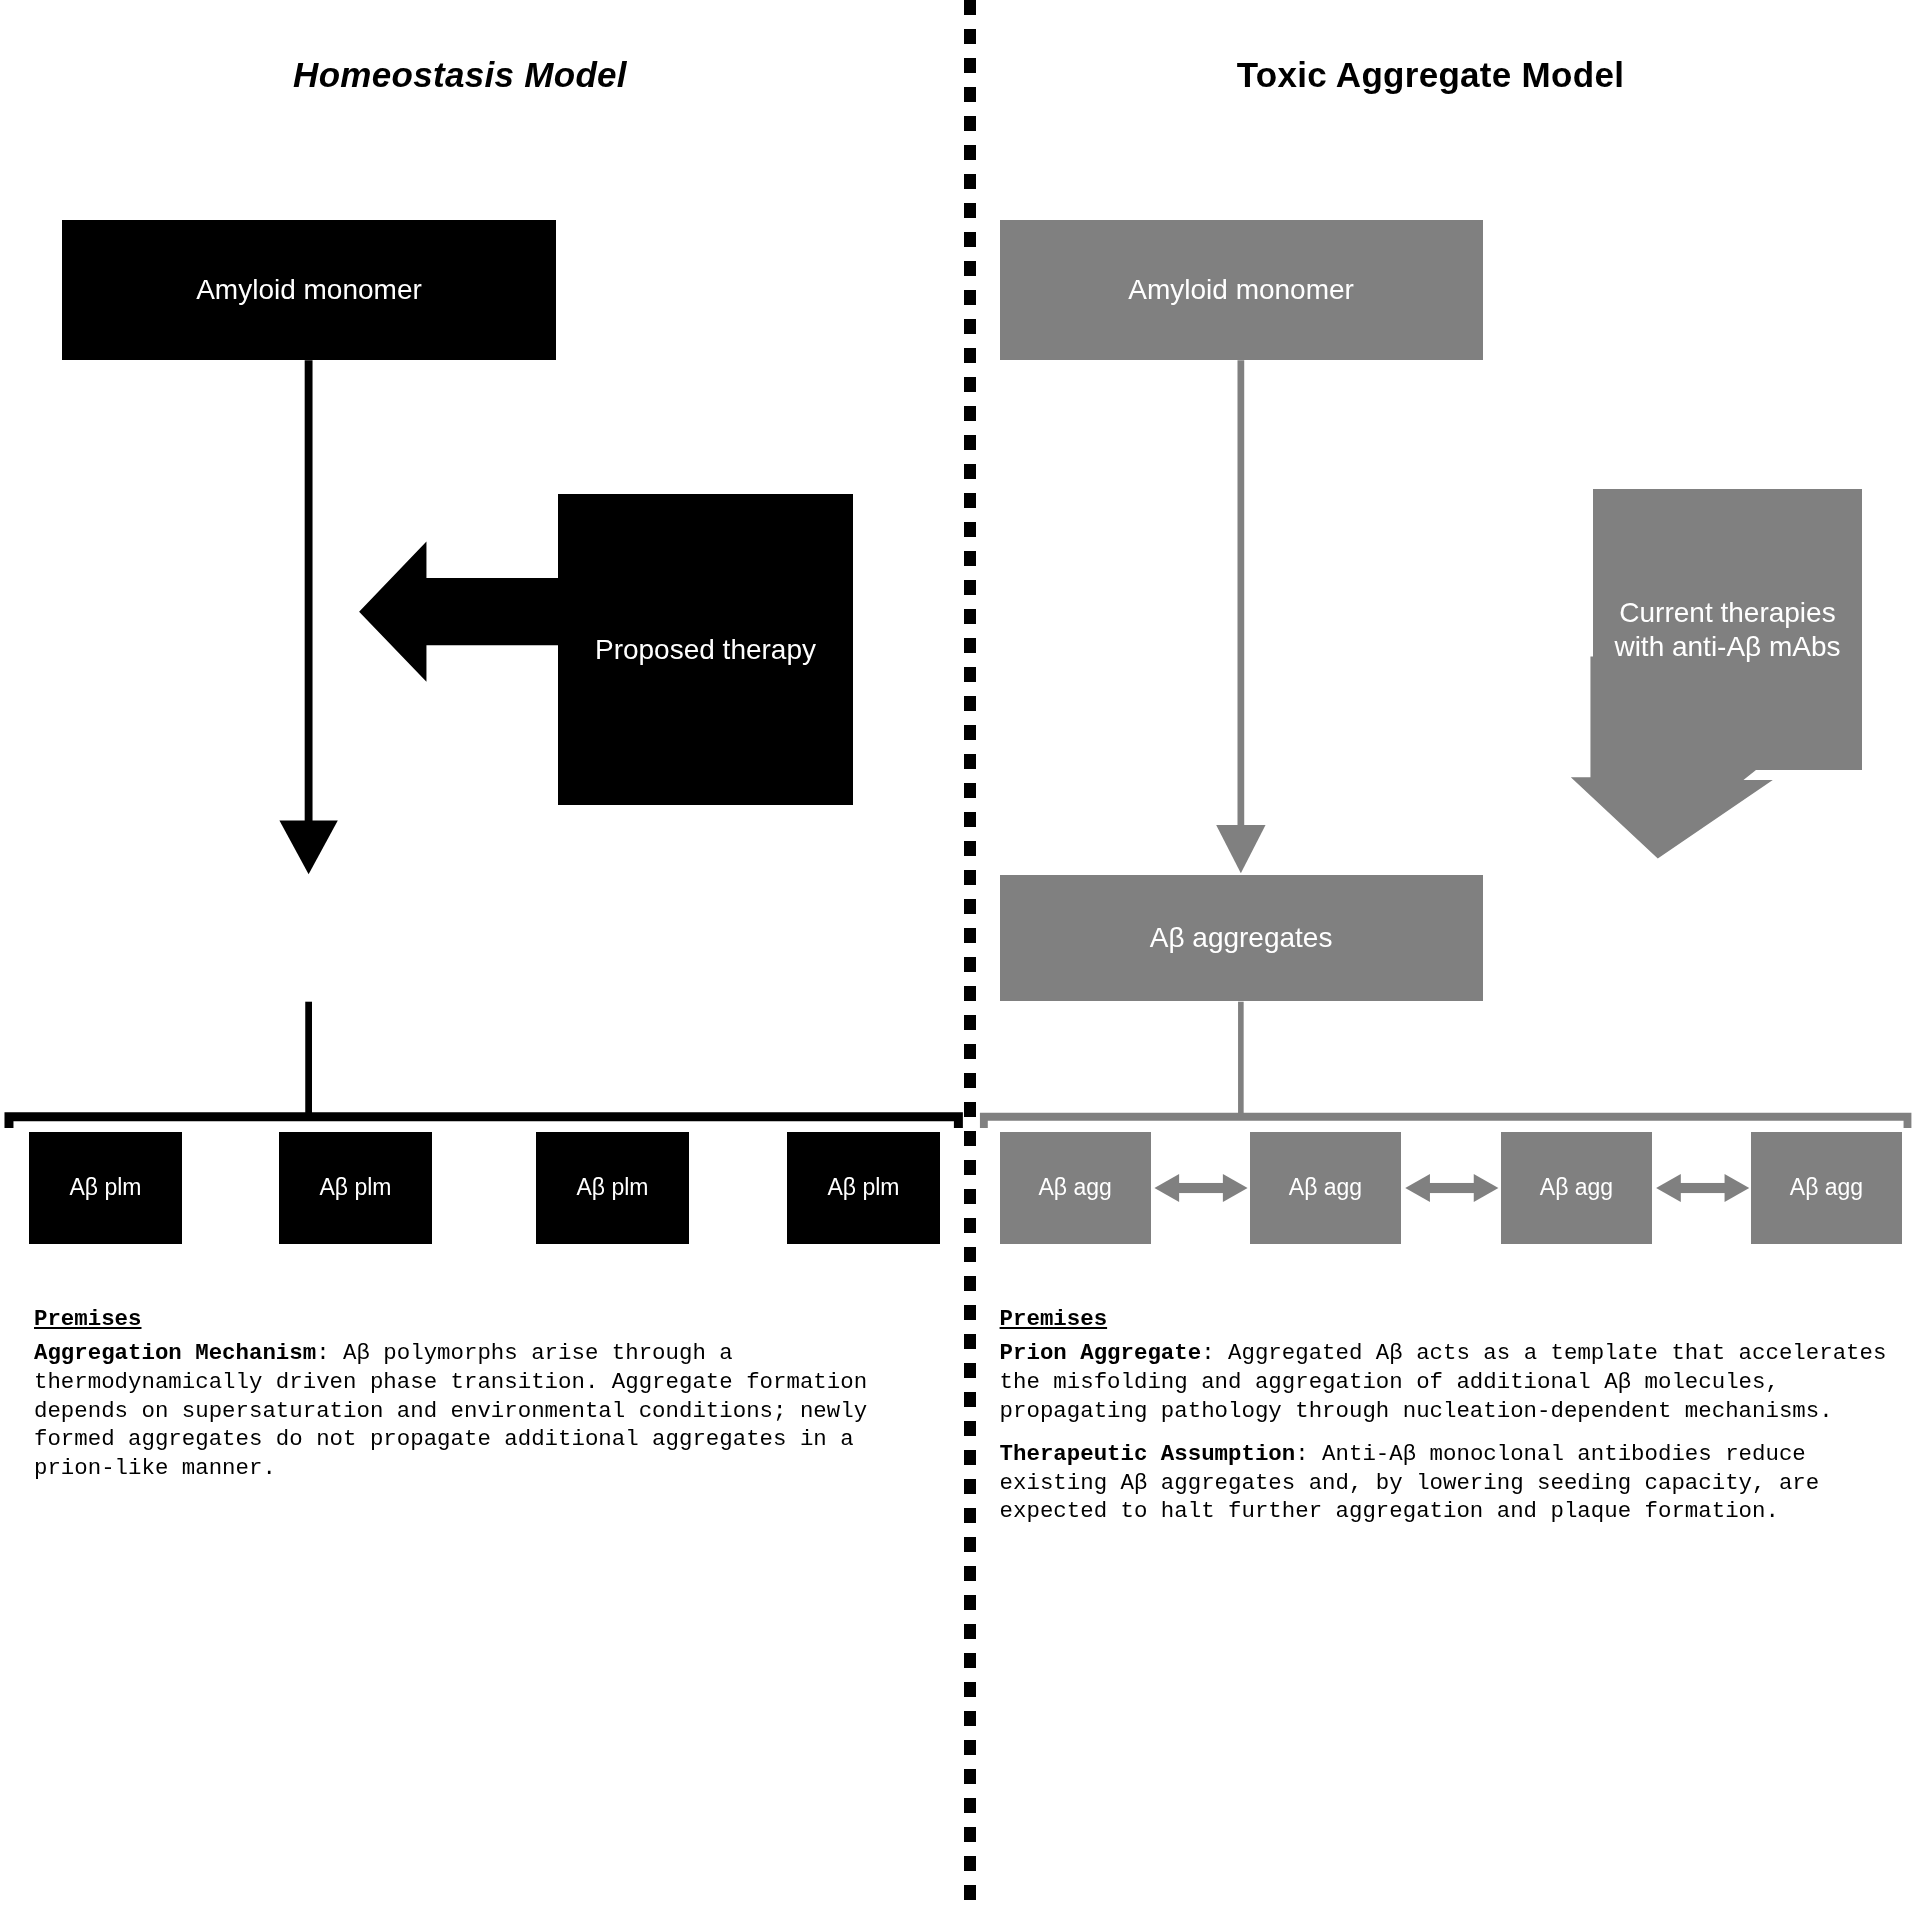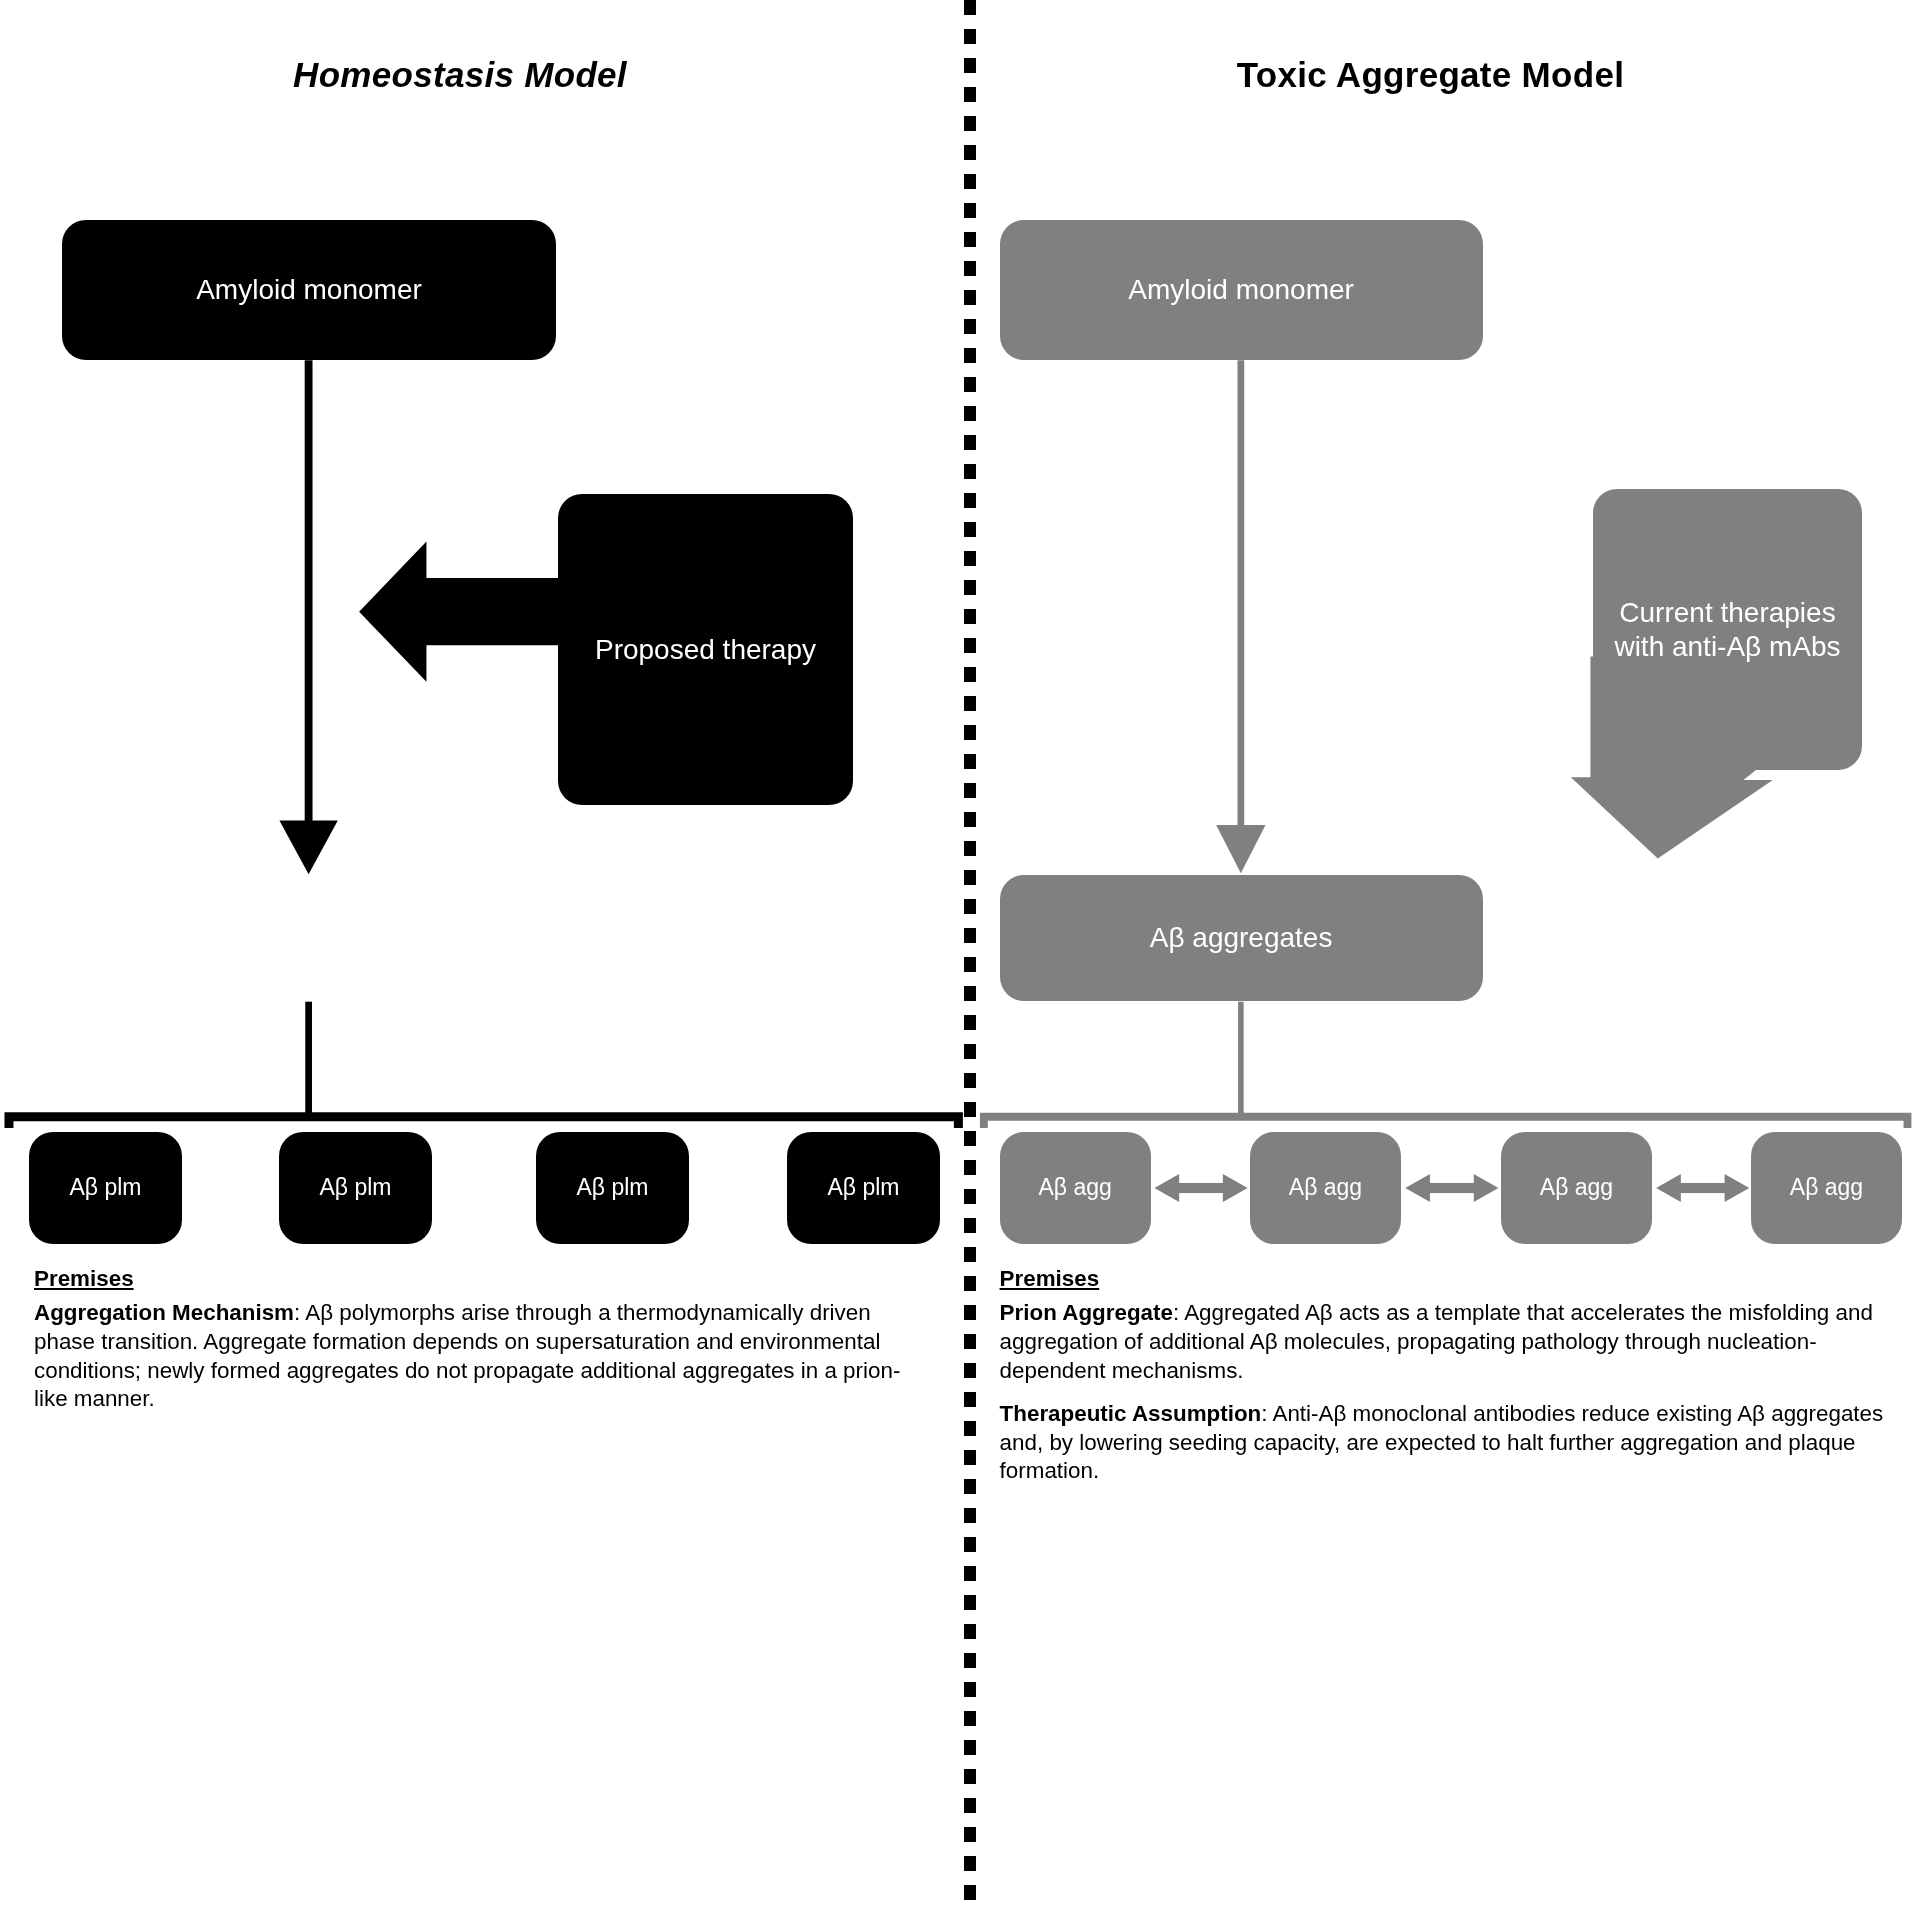--- a/index.html
+++ b/index.html
@@ -62,21 +62,20 @@
   
   .box {
     position: absolute;
     display: flex;
     align-items: center;
     justify-content: center;
     color: #ffffff;
     text-align: center;
     line-height: 1.2;
     box-sizing: border-box;
-    border-radius: 24px;
   }
   .dark  { background: #000000; }
   .gray  { background: #808080; }
 
   .box-big   { font-size: 28px; }
   .box-small { font-size: 23px; }
 
   
   .l-monomer  { left: 62px;  top: 220px;  width: 494px;  height: 140px; }
   .l-therapy  { left: 558px;  top: 494px;  width: 295px;  height: 311px;
@@ -104,23 +103,24 @@
     position: absolute;
     left: 0; top: 0;
     width: 100%;
     height: 100%;
     pointer-events: none;
   }
 
   
   .premises {
     position: absolute;
-    top: 1265px;
+    top: 1305px;
     font-size: 22.4px;
     line-height: 1.28;
+    font-family: Liberation Mono, monospace;
   }
   .panel-left .premises  { left: 34px;  width: 892px; }
   .panel-right .premises { left: 23.6px;  width: 903px; }
 
   .premises-head {
     font-weight: bold;
     text-decoration: underline;
     font-size: 22.4px;
     margin-bottom: 5.6px;
   }

